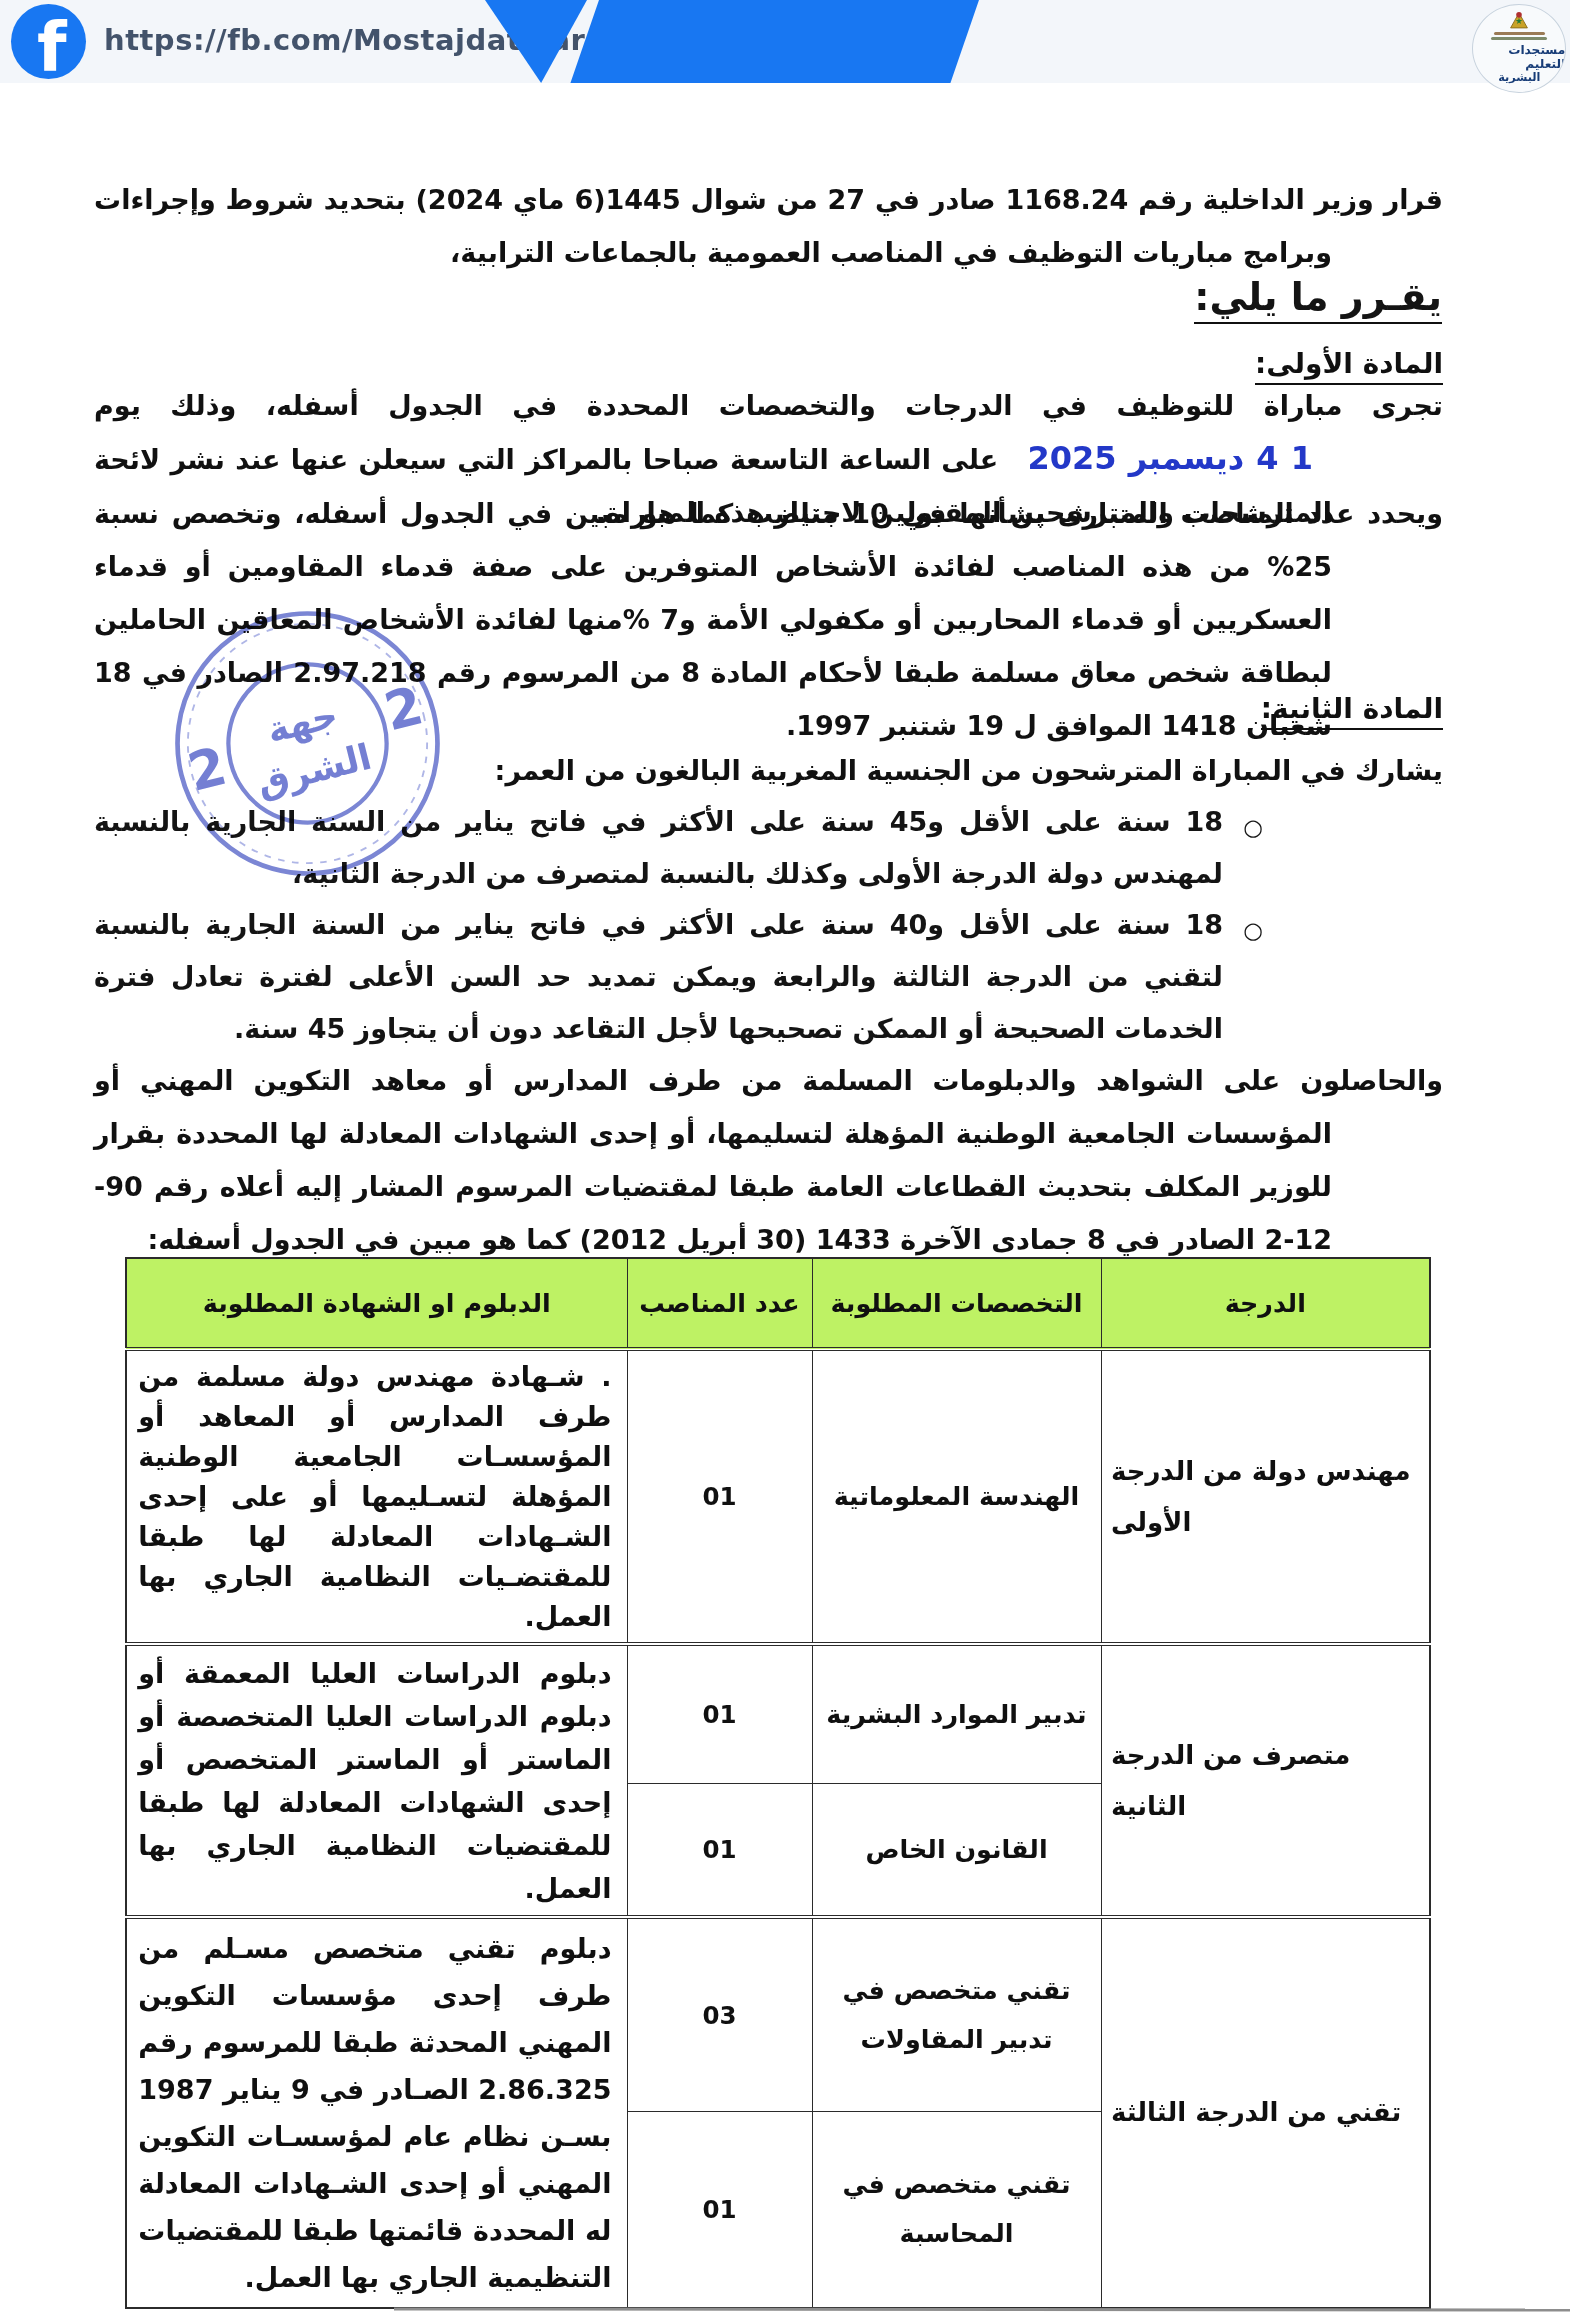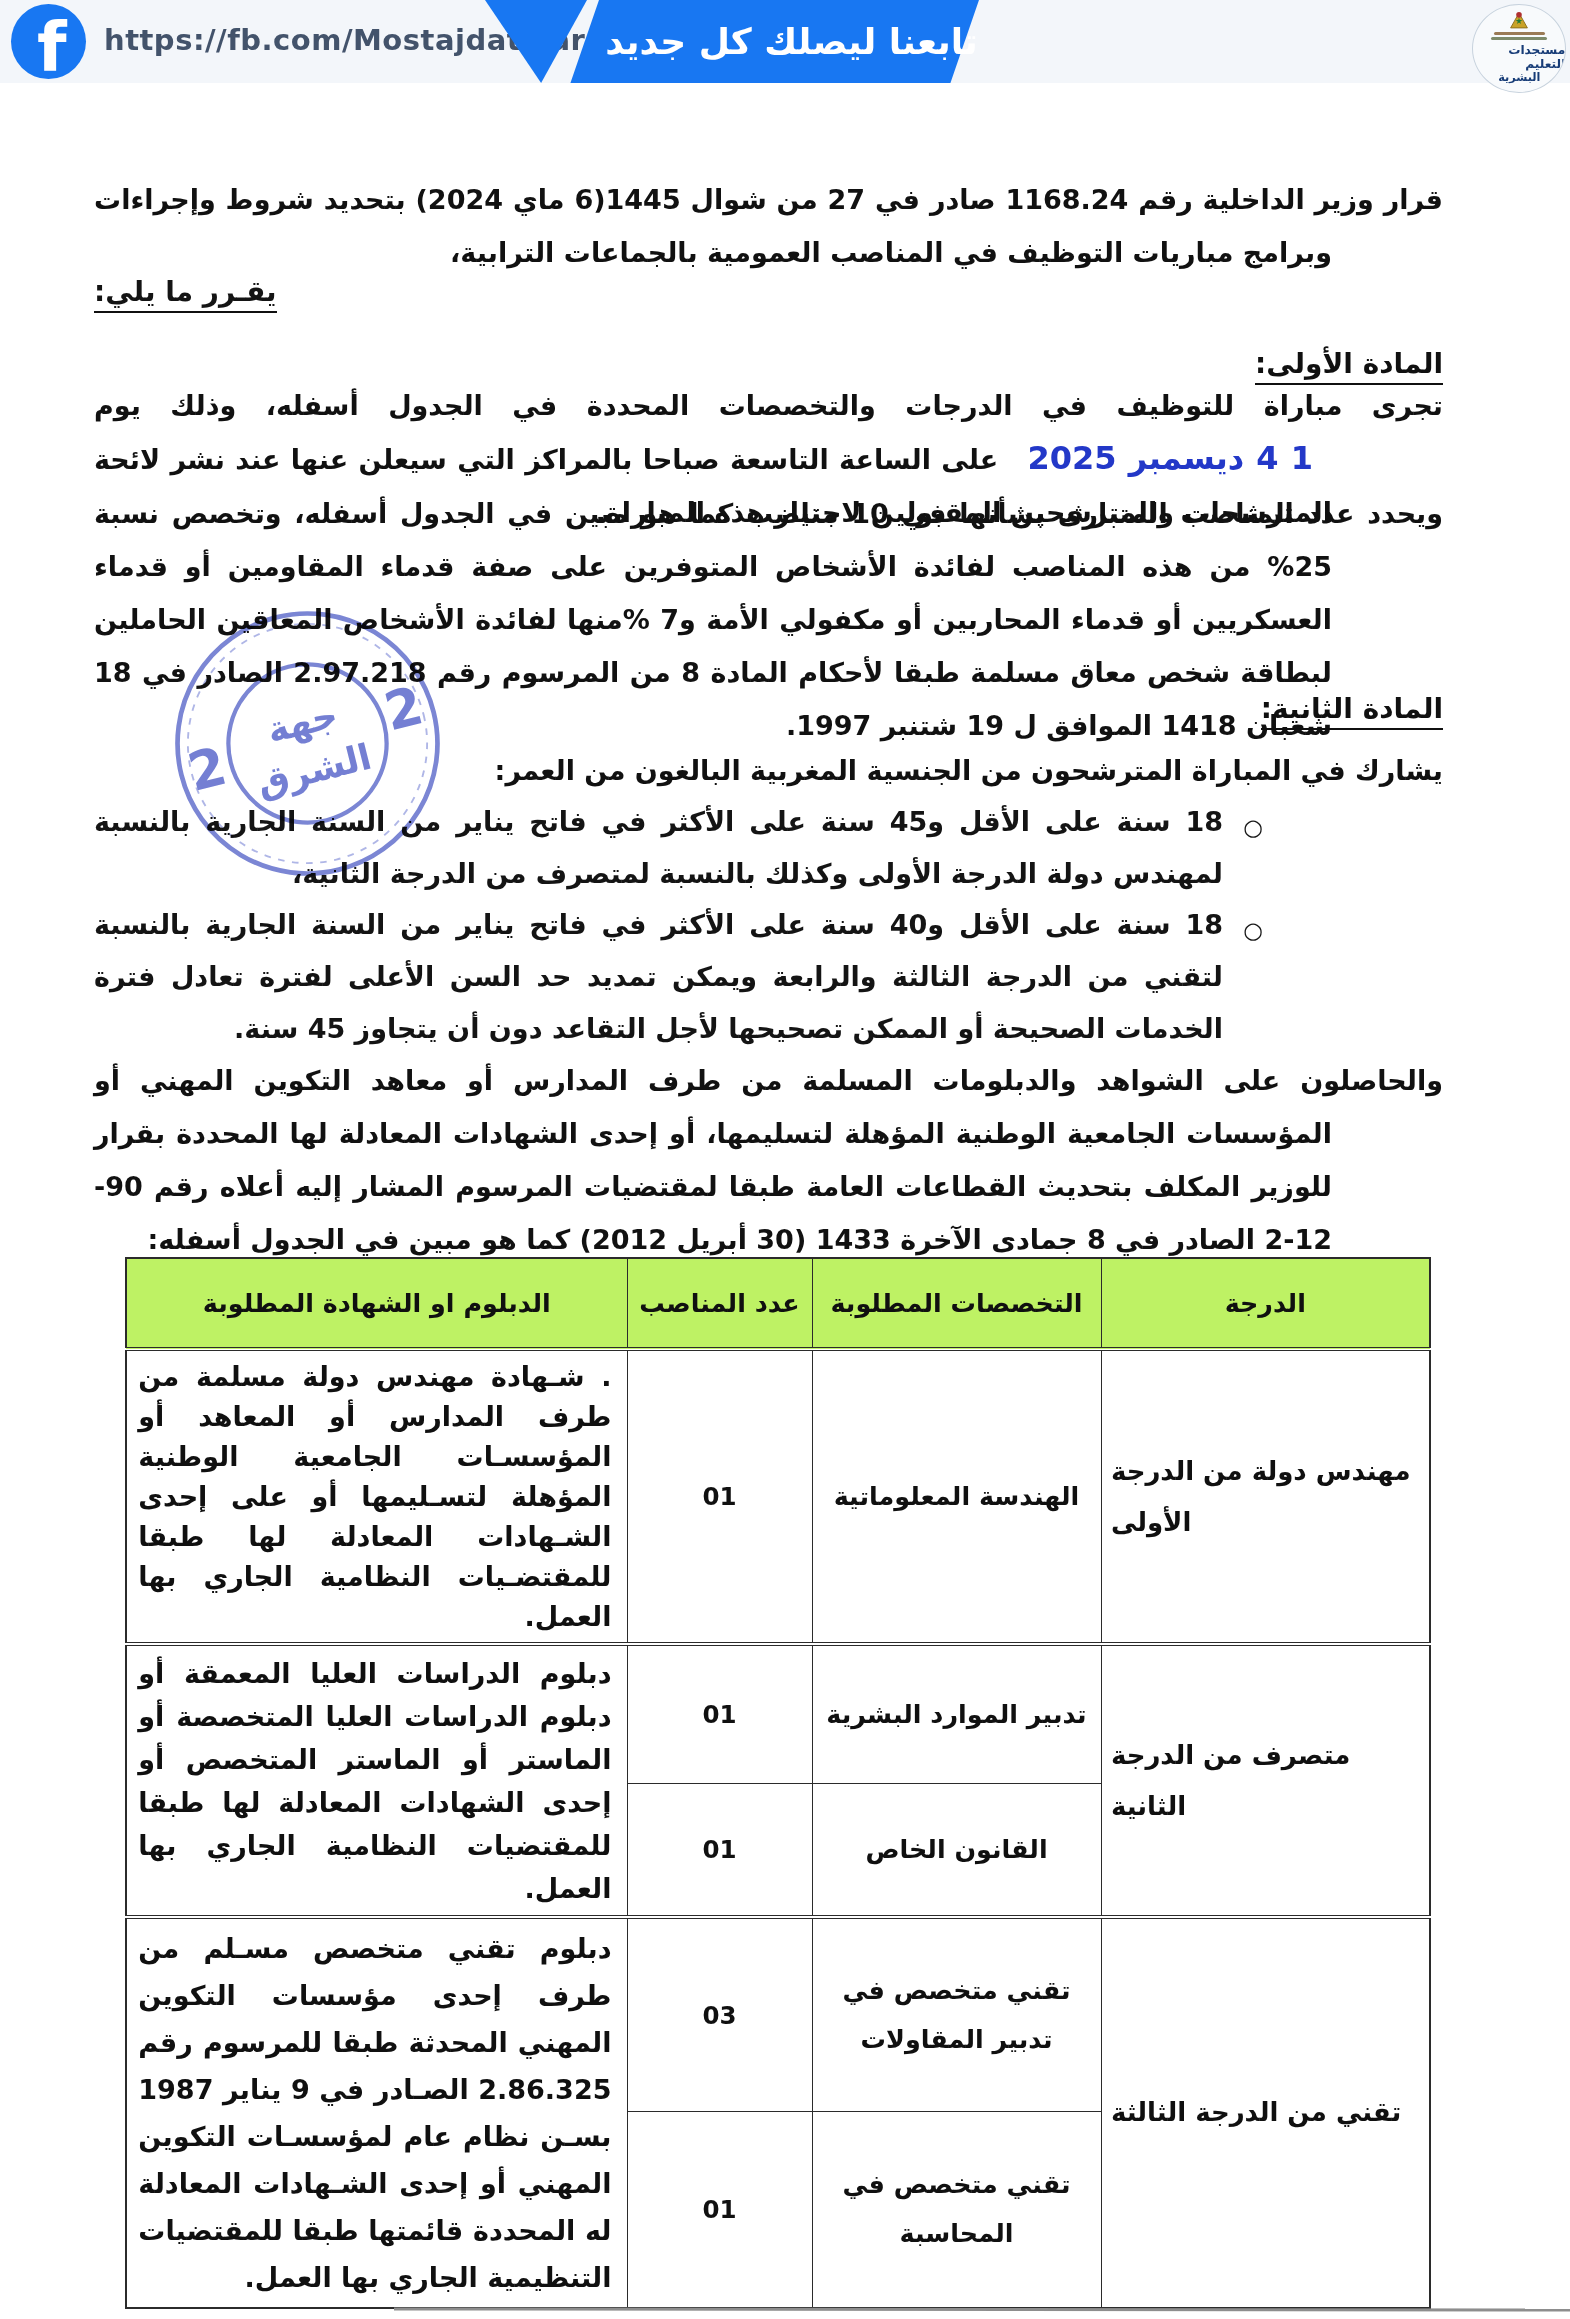--- a/index.html
+++ b/index.html
@@ -32,22 +32,22 @@
   .logo .mini-line.l2{width:56px;background:#7d8a6a;}
   .logo-txt1{direction:rtl;font-size:12.2px;font-weight:bold;color:#173c77;margin-top:2.8px;line-height:14px;}
   .logo-txt2{direction:rtl;font-size:11.3px;font-weight:bold;color:#173c77;line-height:13px;}
   
   .para{position:absolute;direction:rtl;text-align:justify;font-weight:bold;
     font-size:27px;line-height:53px;color:#111;}
   .para .dash{position:absolute;right:-32px;top:0;}
   .hang{padding-right:111px;text-indent:-111px;}
   .heading{position:absolute;right:128px;direction:rtl;font-weight:bold;font-size:28px;color:#101010;}
   .heading .u{border-bottom:2.8px solid #101010;padding-bottom:2.8px;}
-  .center-line{position:absolute;left:94px;width:1348px;text-align:left;direction:rtl;
-    font-weight:bold;font-size:28px;}
+  .center-line{position:absolute;left:94px;width:1348px;text-align:right;direction:rtl;
+    font-weight:bold;font-size:38px;}
   .center-line .u{border-bottom:2.8px solid #101010;padding-bottom:2.8px;}
   .subitem{position:absolute;right:348px;left:94px;direction:rtl;text-align:justify;
     font-weight:bold;font-size:27px;line-height:52px;}
   .subitem .circ{position:absolute;right:-40px;top:4.7px;font-size:22.6px;font-weight:normal;}
   .date-stamp{color:#2338c8;font-size:32px;letter-spacing:2.8px;padding:0 19px;white-space:nowrap;}
   
   table.grid{position:absolute;left:125px;top:1257px;width:1303px;border-collapse:collapse;
     direction:rtl;table-layout:fixed;}
   table.grid td,table.grid th{border:1.9px solid #2b2b2b;vertical-align:middle;
     font-weight:bold;color:#101010;box-sizing:border-box;}
@@ -71,21 +71,20 @@
 </head>
 <body>
 
 <div class="hdr">
   <div class="fb-circle">
     <span class="fb-f">f</span>
   </div>
   <div class="url">https://fb.com/MostajdatMaroc</div>
   <div class="banner-accent"></div>
   <div class="banner"></div>
-  <div class="banner-label">تابعنا ليصلك كل جديد</div>
   <div class="logo">
     <svg width="28" height="21" viewBox="0 0 30 22">
       <path d="M6 20 L15 4 L24 20 Z" fill="#c9a227" stroke="#8a6d1a" stroke-width="1"></path>
       <circle cx="15" cy="6" r="3" fill="#b03030"></circle>
       <path d="M15 9 l2.2 6.8 -5.8 -4.2 h7.2 l-5.8 4.2 Z" fill="#1e7a35"></path>
     </svg>
     <div class="mini-line"></div>
     <div class="mini-line l2"></div>
     <div class="logo-txt1">مستجدات التعليم</div>
     <div class="logo-txt2">البشرية</div>

